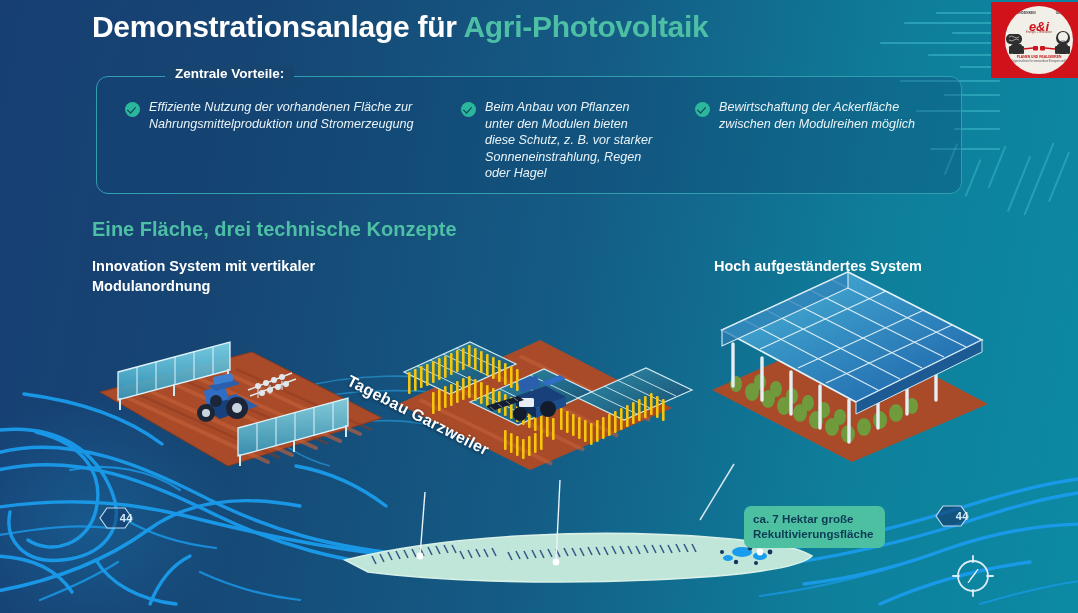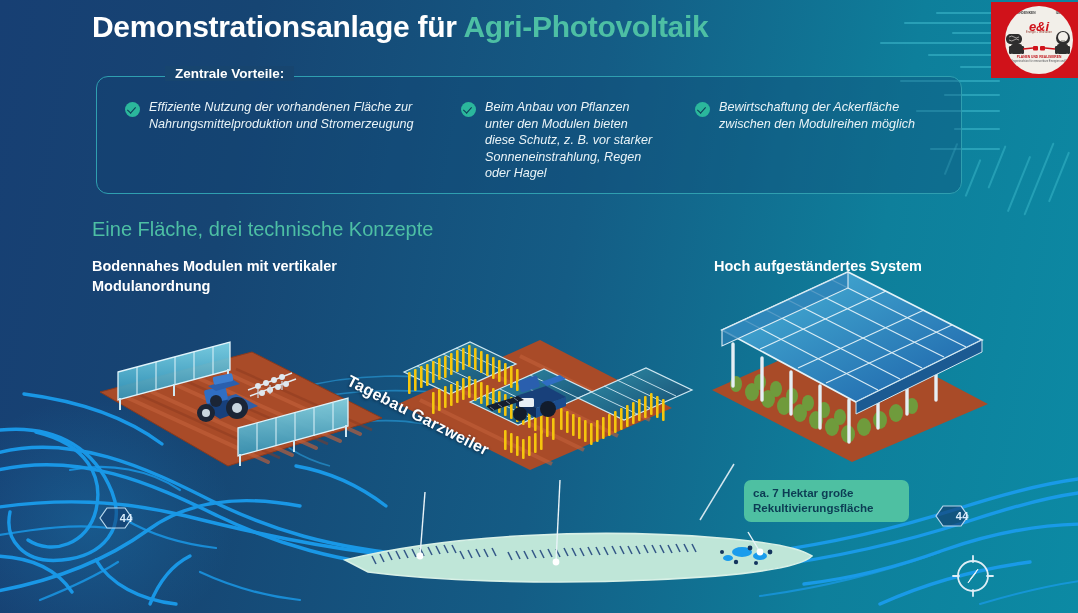--- a/index.html
+++ b/index.html
@@ -59,21 +59,21 @@
     border-width:0 1.8px 1.8px 0; transform:rotate(42deg);
   }
   .bullet-text {
     font-size:12.6px; line-height:16.5px; color:#e9f3f7;
     font-style:italic;
   }
 
   
   .section-head {
     position:absolute; left:92px; top:218px;
-    font-size:20px; font-weight:normal; color:#4dbfa4;
+    font-size:20px; font-weight:bold; color:#4dbfa4;
   }
   .col-head {
     position:absolute; font-size:14.5px; font-weight:bold; color:#ffffff;
     line-height:20px;
   }
   .col-head.c1 { left:92px; top:256px; width:250px; }
   .col-head.c2 { left:372px; top:256px; width:250px; }
   .col-head.c3 { left:714px; top:256px; width:290px; }
 
   
@@ -85,21 +85,21 @@
     display:flex; align-items:center; justify-content:flex-end;
     color:#dbeefc; font-size:11px; font-weight:bold;
   }
   .shield svg { position:absolute; inset:0; }
   .shield span { position:relative; z-index:2; letter-spacing:.5px; }
   .shield.left  { left:99px;  top:507px; }
   .shield.right { left:935px; top:505px; }
 
   
   .callout {
-    position:absolute; left:744px; top:480px; width:165px;
+    position:absolute; left:744px; top:506px; width:141px;
     background:#4ec0a2; border-radius:7px;
     padding:6px 9px 7px 9px;
     color:#0c3c54; font-size:11.6px; font-weight:bold; line-height:14.6px;
   }
 
   
   .compass { position:absolute; left:949px; top:552px; width:48px; height:48px; }
 
   
   .logo {
@@ -601,21 +601,21 @@
         <span class="bullet-text">Beim Anbau von Pflanzen unter den Modulen bieten diese Schutz, z. B. vor starker Sonneneinstrahlung, Regen oder Hagel</span>
       </div>
       <div class="bullet">
         <span class="check"></span>
         <span class="bullet-text">Bewirtschaftung der Ackerfläche zwischen den Modulreihen möglich</span>
       </div>
     </div>
   </div>
 
   <div class="section-head">Eine Fläche, drei technische Konzepte</div>
-  <div class="col-head c1">Bodennahes Modulen mit vertikaler Modulanordnung</div>
+  <div class="col-head c1">Innovation System mit vertikaler Modulanordnung</div>
   <div class="col-head c3">Hoch aufgeständertes System</div>
 
   <div class="shield left">
     <svg viewBox="0 0 34 22">
         <polygon points="8,1 26,1 33,11 26,21 8,21 1,11" fill="rgba(20,60,110,.55)" stroke="#b9d8ee" stroke-width="1.2"></polygon>
       </svg>
     <span>44</span>
   </div>
   <div class="shield right">
     <svg viewBox="0 0 34 22">

